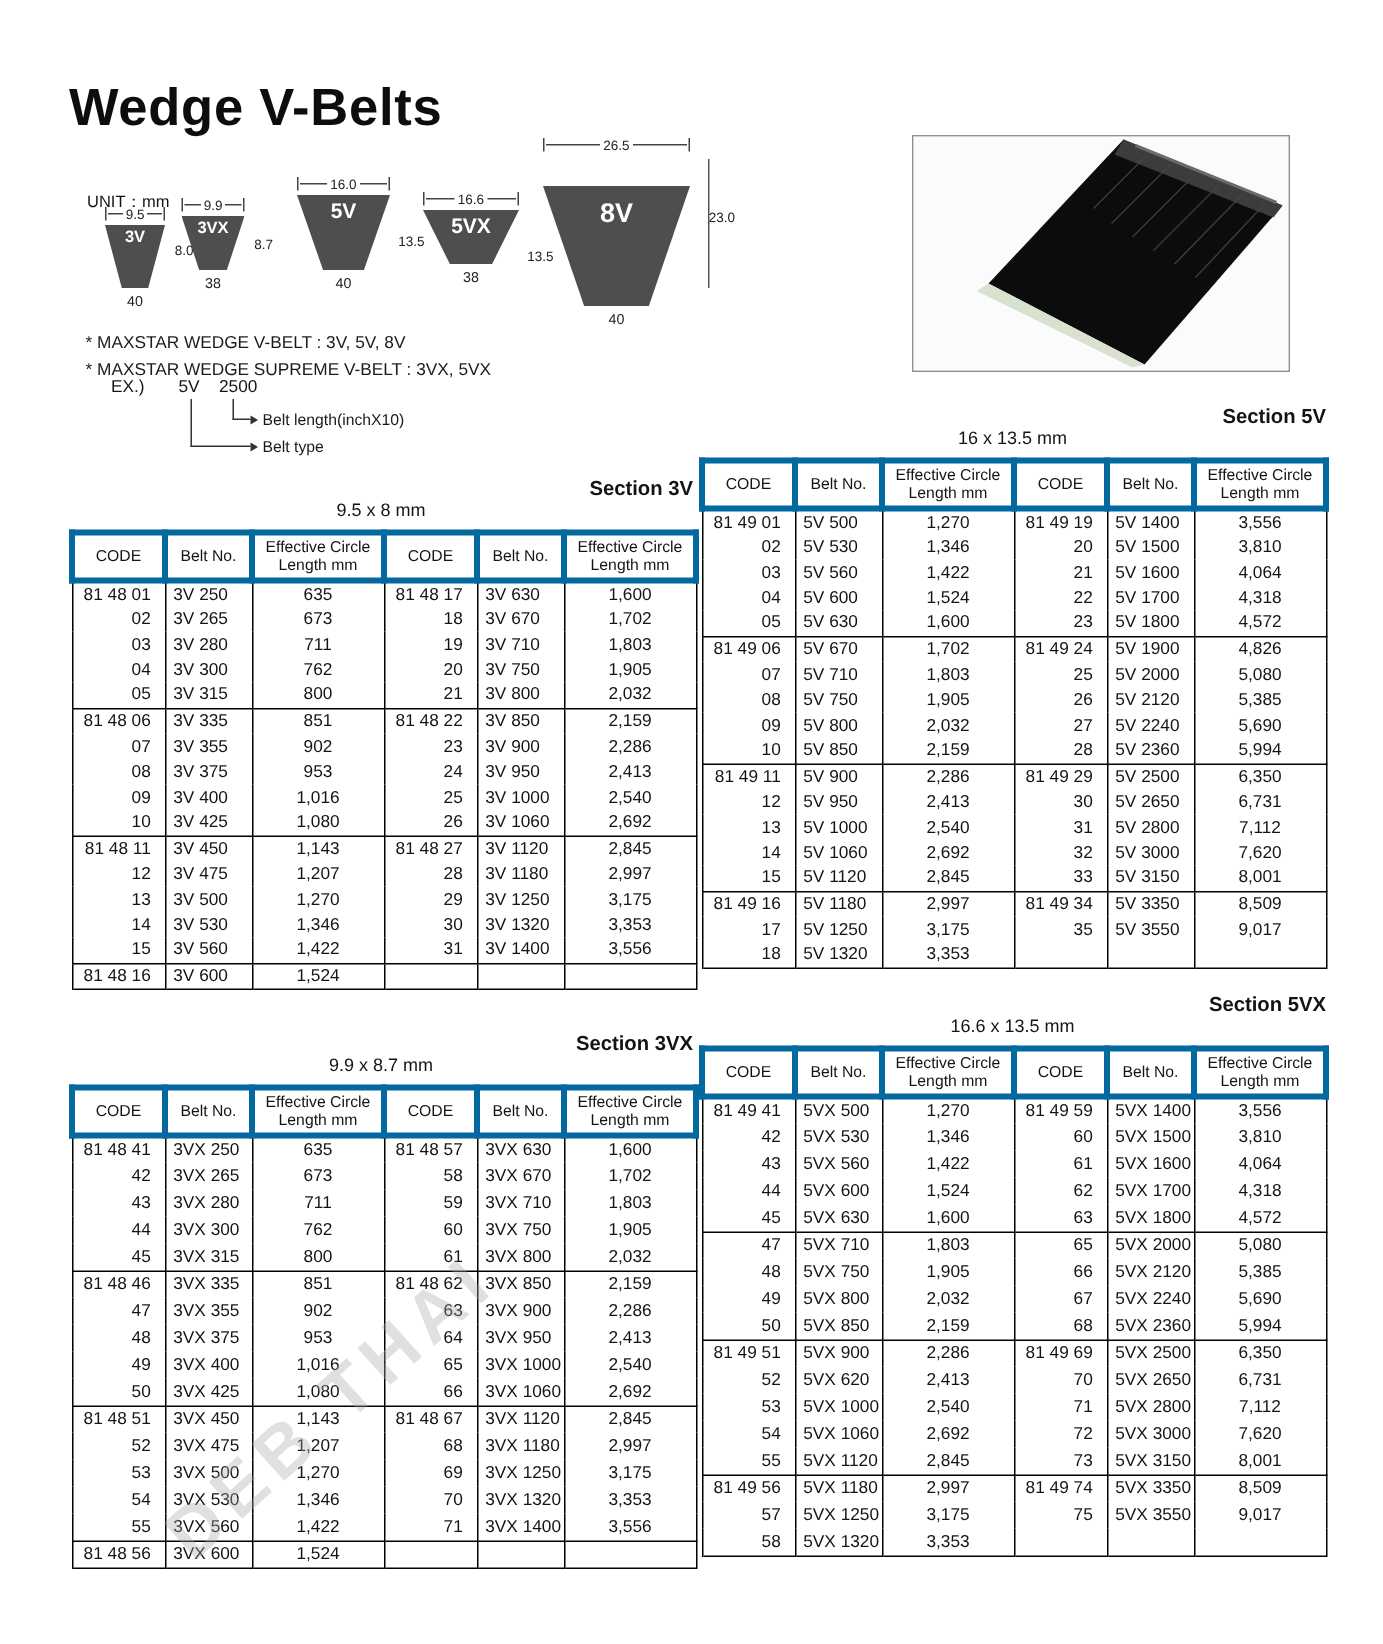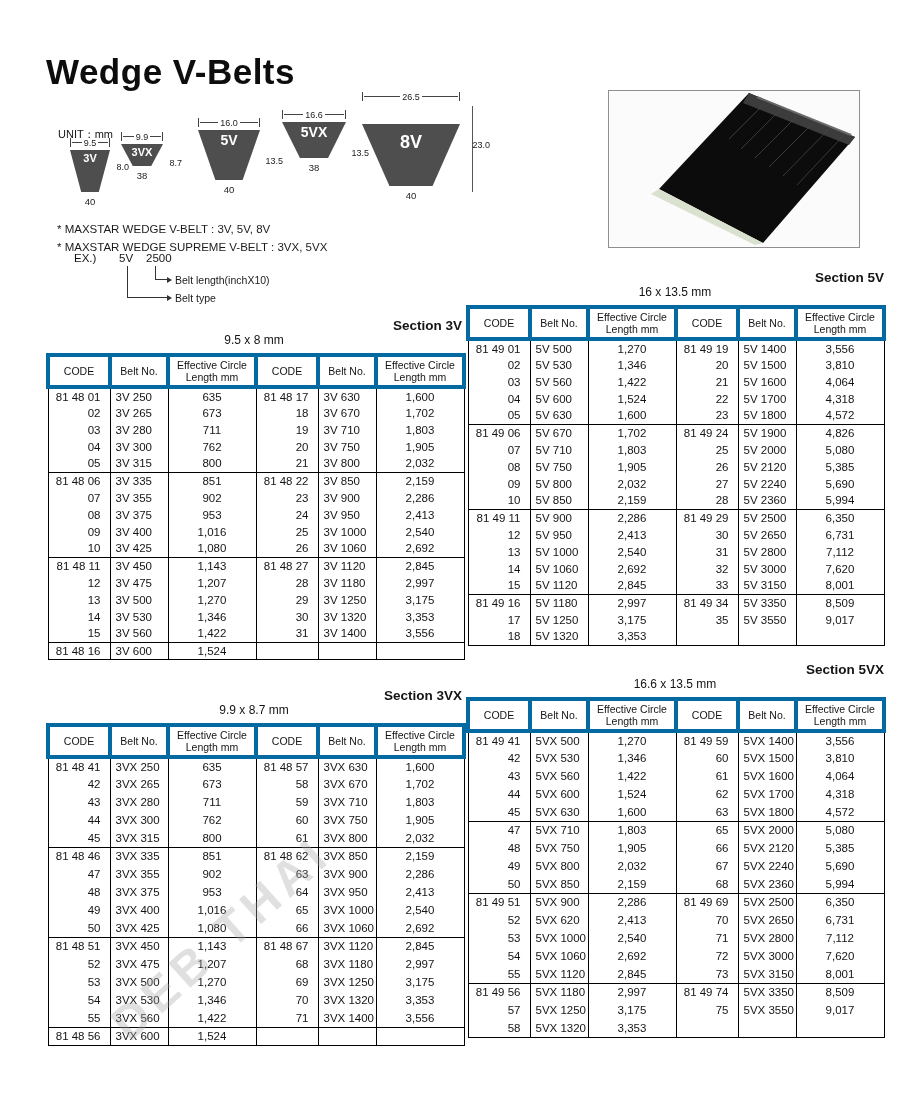--- a/index.html
+++ b/index.html
@@ -16,27 +16,27 @@
   .dim-top { height:9px; display:flex; align-items:center; justify-content:center; font-size:9px; color:#222;
              border-left:1px solid #444; border-right:1px solid #444; margin-bottom:3px; }
   .dim-top::before, .dim-top::after { content:""; flex:1; height:1px; background:#444; margin:0 1px; }
   .dim-top span { padding:0 1px; white-space:nowrap; }
   .shape { position:relative; background:#4e4e4e; clip-path:polygon(0 0,100% 0,72% 100%,28% 100%); }
   .shape-label { position:absolute; top:2px; left:0; width:100%; text-align:center; color:#fff; font-weight:bold; }
   .dim-side { position:absolute; font-size:9px; color:#222; white-space:nowrap; }
   .dim-angle { text-align:center; font-size:9.5px; margin-top:4px; color:#222; }
   .p0 { left:70px;  top:138px; width:40px; }  .p0 .shape { height:42px; } .p0 .shape-label{font-size:11px;}
   .p0 .dim-side { top:24px; right:-19px; }
-  .p1 { left:121px; top:132px; width:42px; }  .p1 .shape { height:22px; } .p1 .shape-label{font-size:11px;}
+  .p1 { left:121px; top:132px; width:42px; }  .p1 .shape { height:36px; } .p1 .shape-label{font-size:11px;}
   .p1 .dim-side { top:26px; right:-19px; }
   .p2 { left:198px; top:118px; width:62px; }  .p2 .shape { height:50px; } .p2 .shape-label{font-size:14px;}
   .p2 .dim-side { top:38px; right:-23px; }
-  .p3 { left:282px; top:110px; width:64px; }  .p3 .shape { height:36px; } .p3 .shape-label{font-size:14px;}
+  .p3 { left:282px; top:128px; width:64px; }  .p3 .shape { height:36px; } .p3 .shape-label{font-size:14px;}
   .p3 .dim-side { top:38px; right:-23px; }
-  .p4 { left:362px; top:92px;  width:98px; }  .p4 .shape { height:62px;margin-top:23px; } .p4 .shape-label{font-size:18px; top:8px;}
+  .p4 { left:362px; top:92px;  width:98px; }  .p4 .shape { height:80px;margin-top:23px; } .p4 .shape-label{font-size:18px; top:8px;}
   .p4 .dim-side { top:48px; right:-30px; }
   .p4 .vline { position:absolute; right:-13px; top:14px; height:86px; width:1px; background:#555; }
 
   
   .photo { position:absolute; left:608px; top:90px; width:252px; height:158px; border:1px solid #8f8f8f; background:#fcfcfc; }
   .photo svg { display:block; width:100%; height:100%; }
 
   
   .notes { position:absolute; left:57px; top:220px; font-size:11.5px; line-height:18px; color:#1b1b1b; }
 

